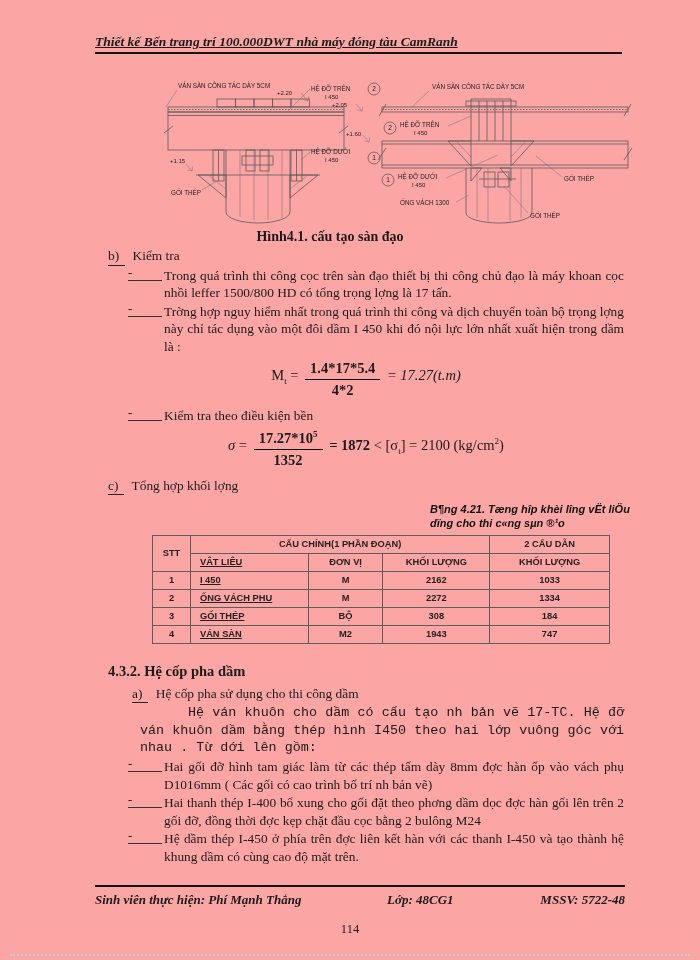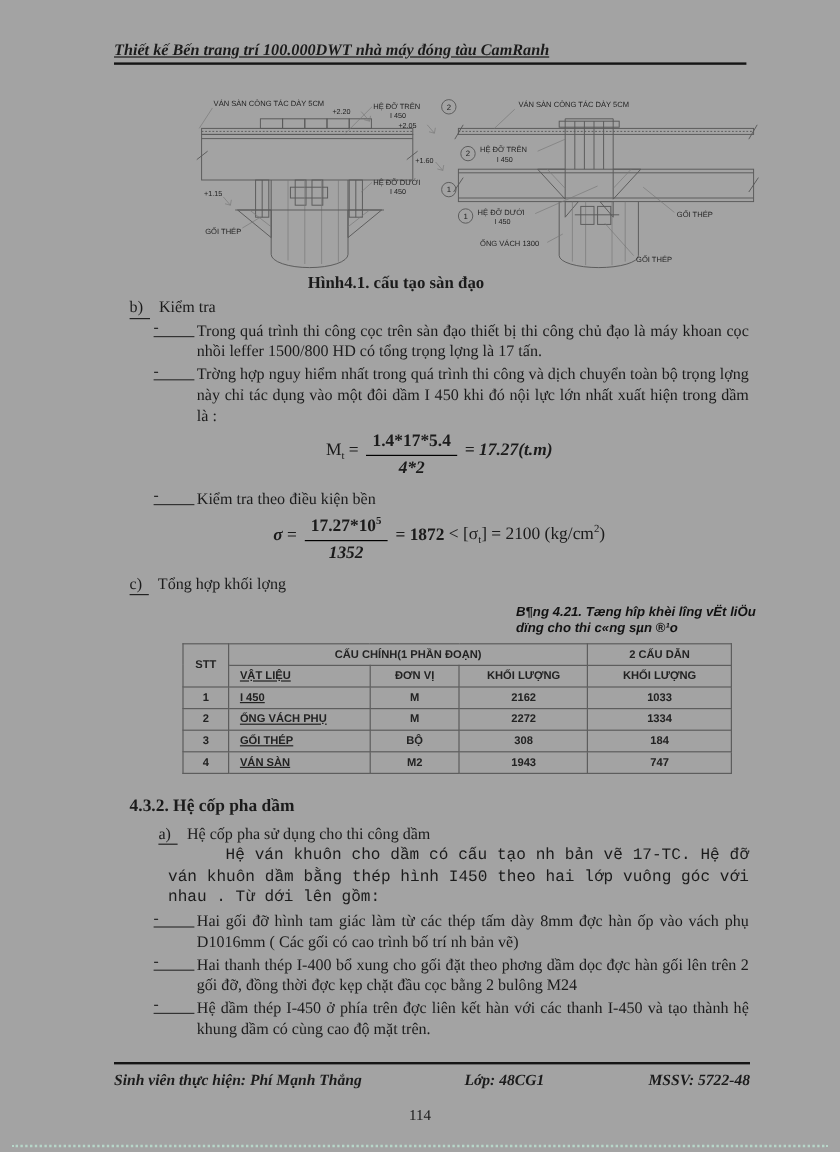--- a/index.html
+++ b/index.html
@@ -1,16 +1,16 @@
 <!DOCTYPE html>
 <html><head>
 <meta charset="utf-8">
 <style>
   html,body{margin:0;padding:0;background:#e8e8e8;}
-  .page{position:relative;width:700px;height:960px;margin:0 auto;background:#a3a3a3;
+  .page{position:relative;width:700px;height:960px;margin:0 auto;background:#fca5a5;
         font-family:"Liberation Serif",serif;color:#1b1b1b;overflow:hidden;}
 
   
   .hdr{position:absolute;top:34px;left:95px;width:527px;border-bottom:2px solid #151515;
        padding-bottom:2px;font-size:13.5px;font-weight:bold;font-style:italic;}
   .hdr span{text-decoration:underline;}
 
   
   .figarea{position:absolute;top:78px;left:0;width:700px;height:162px;}
   .figarea svg{position:absolute;}
@@ -24,23 +24,23 @@
   .content{position:absolute;top:247px;left:108px;width:516px;font-size:13.4px;line-height:1.31;}
   .sec-head{margin:0 0 1px 0;}
   .ulab{display:inline-block;border-bottom:1px solid #222;padding-right:6px;margin-right:4px;}
   .blist{list-style:none;margin:1px 0;padding:0;}
   .bitem{position:relative;padding-left:56px;margin:1px 0;text-align:justify;}
   .bmark{position:absolute;left:20px;top:0;width:34px;height:13px;border-bottom:1px solid #333;
          font-size:13px;line-height:11px;}
   .formula{text-align:center;margin:4px 0 7px;font-size:14.5px;}
   .frac{display:inline-block;vertical-align:-1.05em;text-align:center;font-weight:bold;margin:0 3px;}
   .frac .num{display:block;border-bottom:1.5px solid #000;padding:0 5px 1px;}
-  .frac .den{display:block;padding-top:1px;font-style:italic;}
+  .frac .den{display:block;padding-top:1px;}
   .f-bold{font-weight:bold;}
-  .f-bi{font-weight:bold;font-style:italic;}
+  .f-bi{font-weight:normal;font-style:italic;}
   sub,sup{font-size:9px;}
 
   
   .table-cap{margin:8px 0 4px 322px;width:205px;font-family:"Liberation Sans",sans-serif;
              font-weight:bold;font-style:italic;font-size:11px;line-height:1.25;color:#111;}
   table.mat{border-collapse:collapse;margin-left:44px;width:458px;
             font-family:"Liberation Sans",sans-serif;font-size:9.3px;font-weight:bold;color:#222;}
   table.mat td,table.mat th{border:1px solid #5d5d5d;text-align:center;padding:2px 3px;height:13px;}
   table.mat td.lft{text-align:left;padding-left:9px;text-decoration:underline;}
   table.mat col.c1{width:38px;}  table.mat col.c2{width:118px;}

